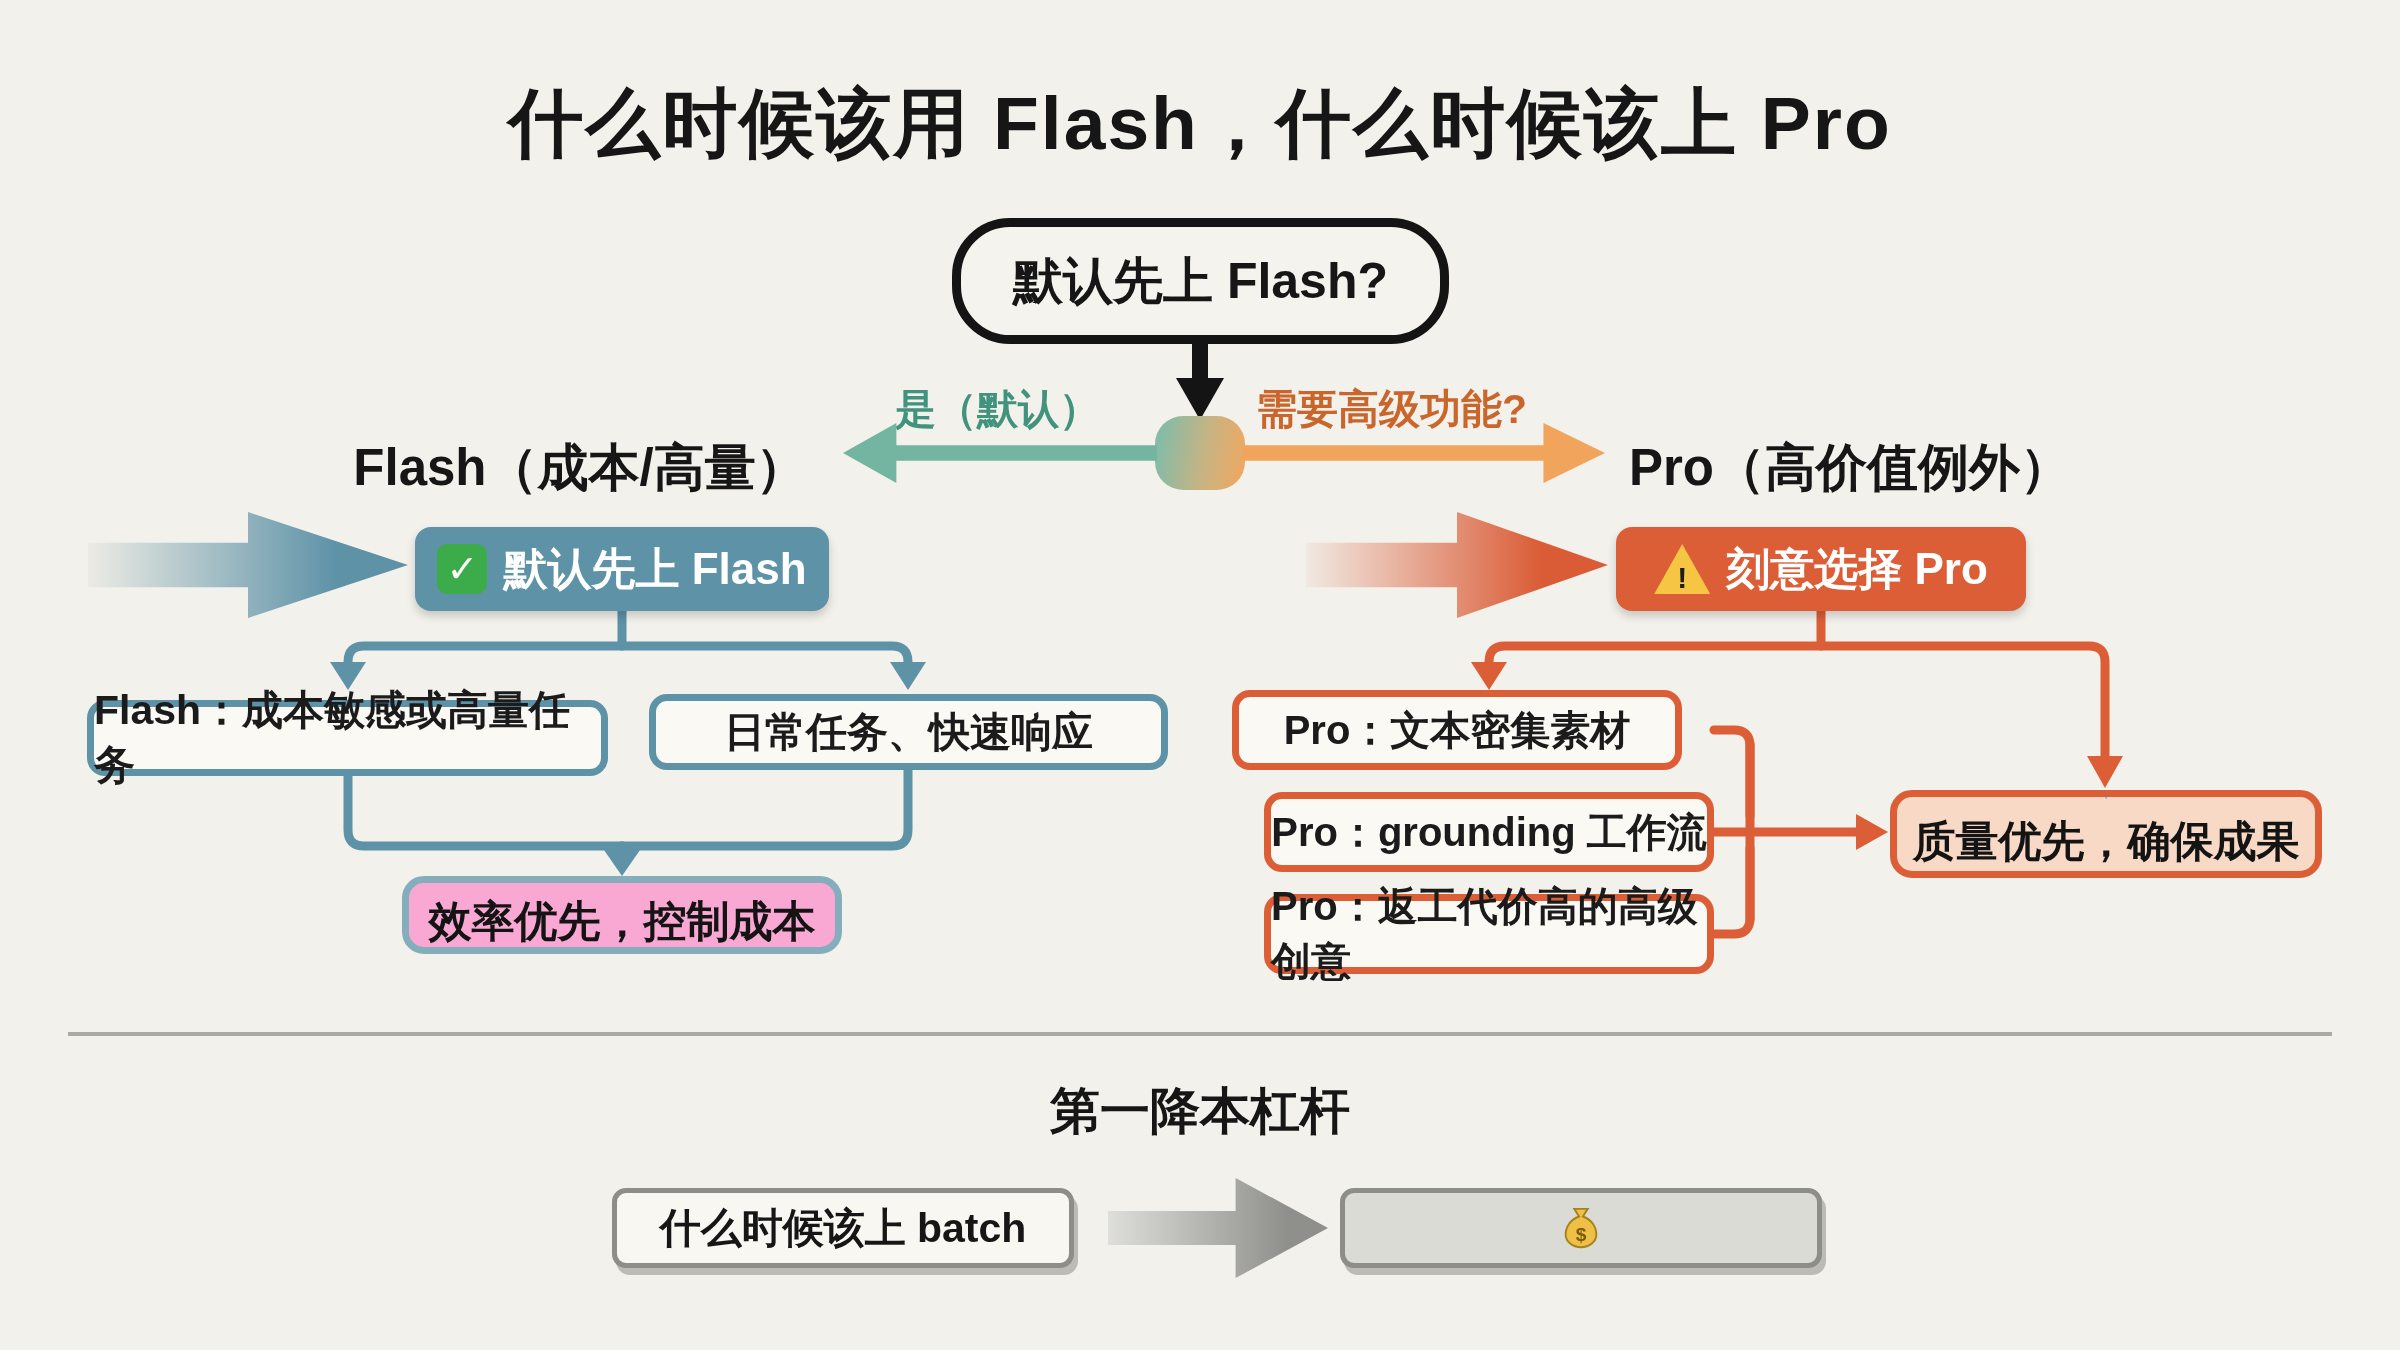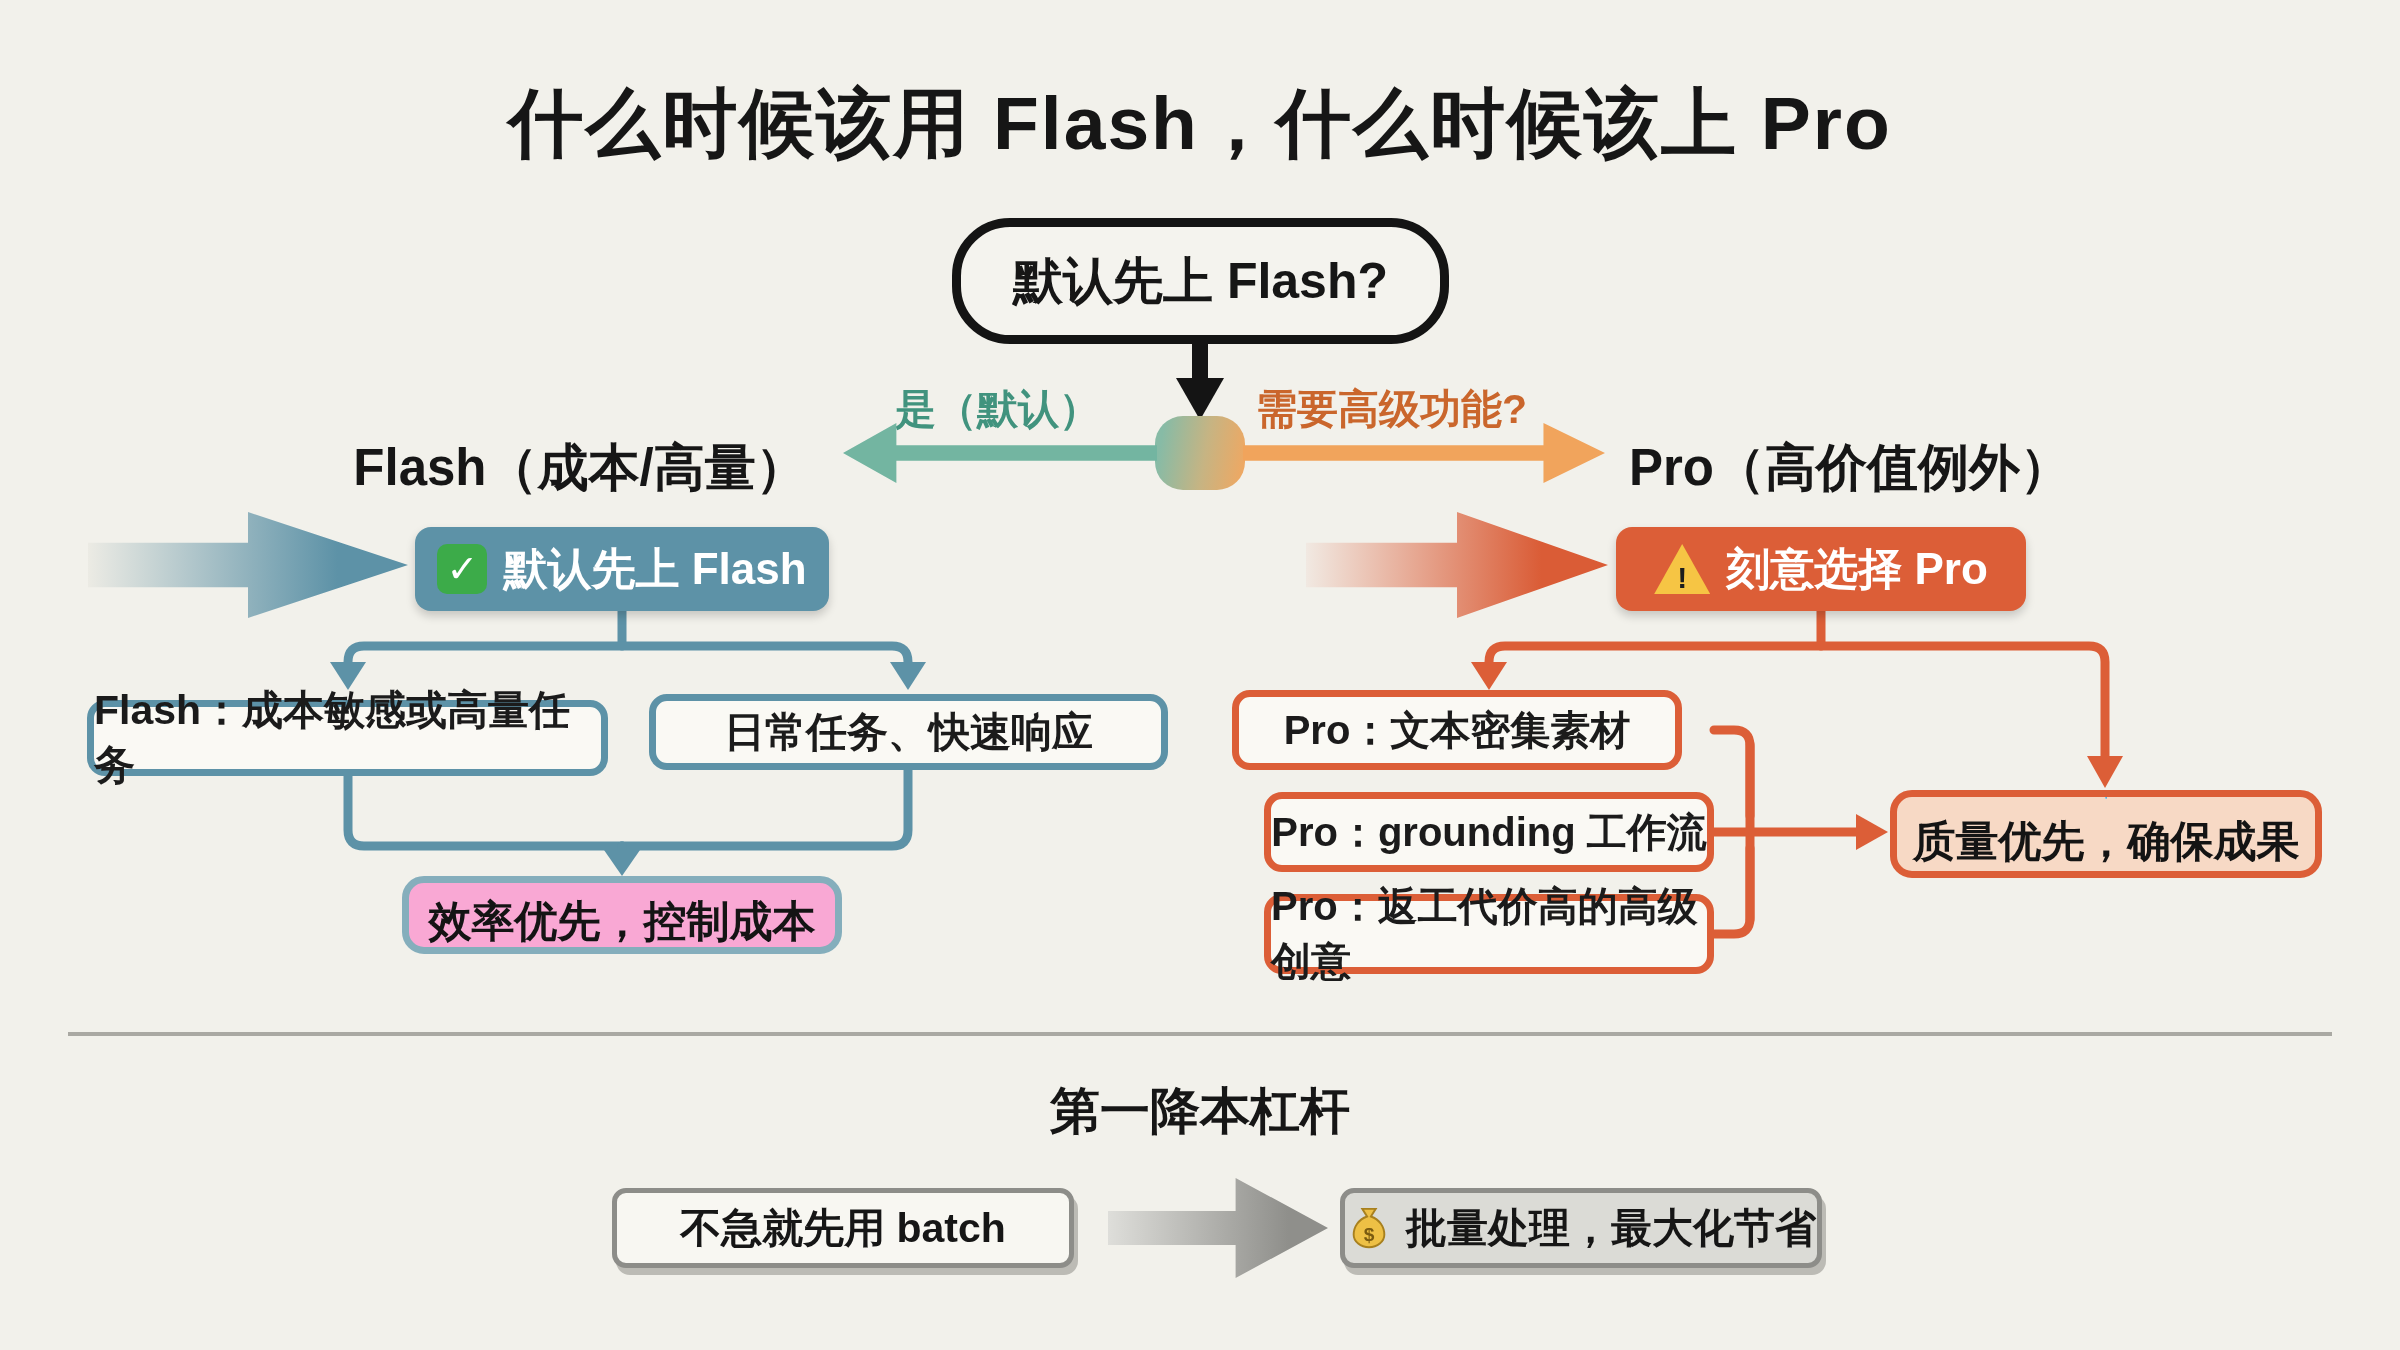--- a/index.html
+++ b/index.html
@@ -172,21 +172,20 @@
     <polygon points="10,2 42,2 50,14 26,44 2,14" fill="#58b8ee"></polygon>
     <polygon points="10,2 26,14 42,2" fill="#9fd9f7"></polygon>
     <polygon points="2,14 26,14 26,44" fill="#7ccdf4"></polygon>
     <polygon points="50,14 26,14 26,44" fill="#2f9ade"></polygon>
   </svg>
   <span>质量优先，确保成果</span>
 </div>
 
 <div class="abs divider"></div>
 <div id="batch-heading" class="abs">第一降本杠杆</div>
-<div id="batch-from" class="abs batch-box">不急就先用 batch</div>
+<div id="batch-from" class="abs batch-box">什么时候该上 batch</div>
 <div class="abs arrow-gray"></div>
 <div id="batch-to" class="abs batch-box">
   <svg width="46" height="46" viewBox="0 0 48 48">
     <path d="M17 4 h14 l-5 8 c9 3 14 11 14 19 a16 13 0 0 1 -32 0 c0 -8 5 -16 14 -19 Z" fill="#eec045" stroke="#a8801e" stroke-width="2"></path>
     <text x="24" y="38" font-size="20" font-weight="bold" fill="#7a5a10" text-anchor="middle">$</text>
   </svg>
-  <span>批量处理，最大化节省</span>
 </div>
 
 </body></html>

